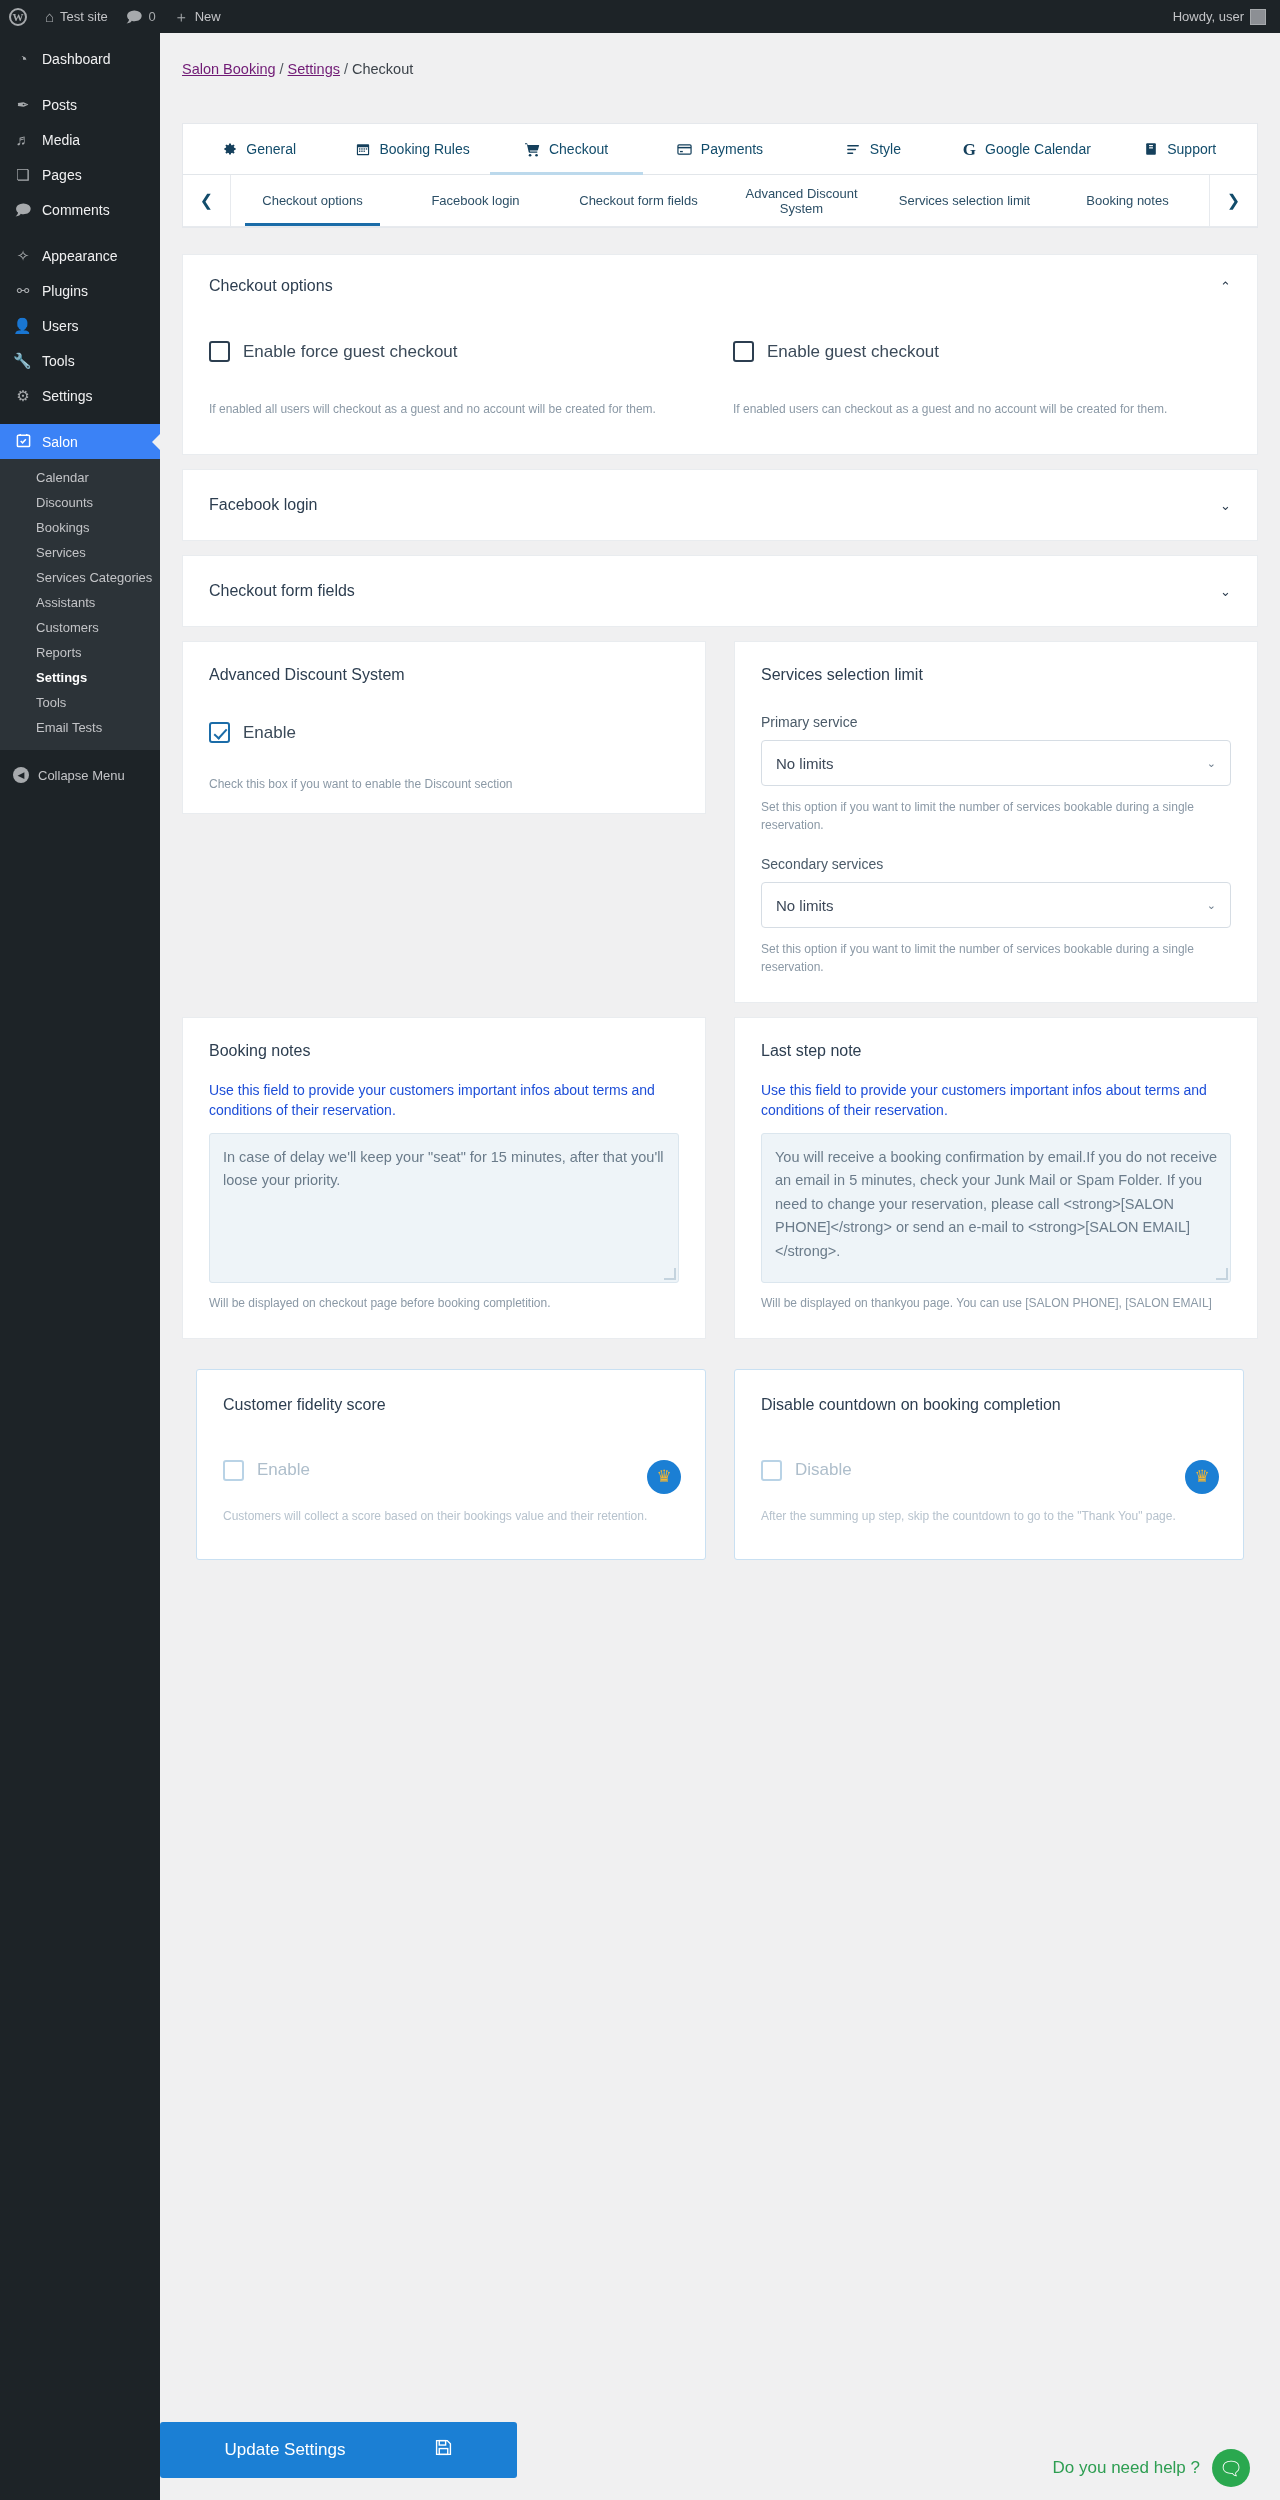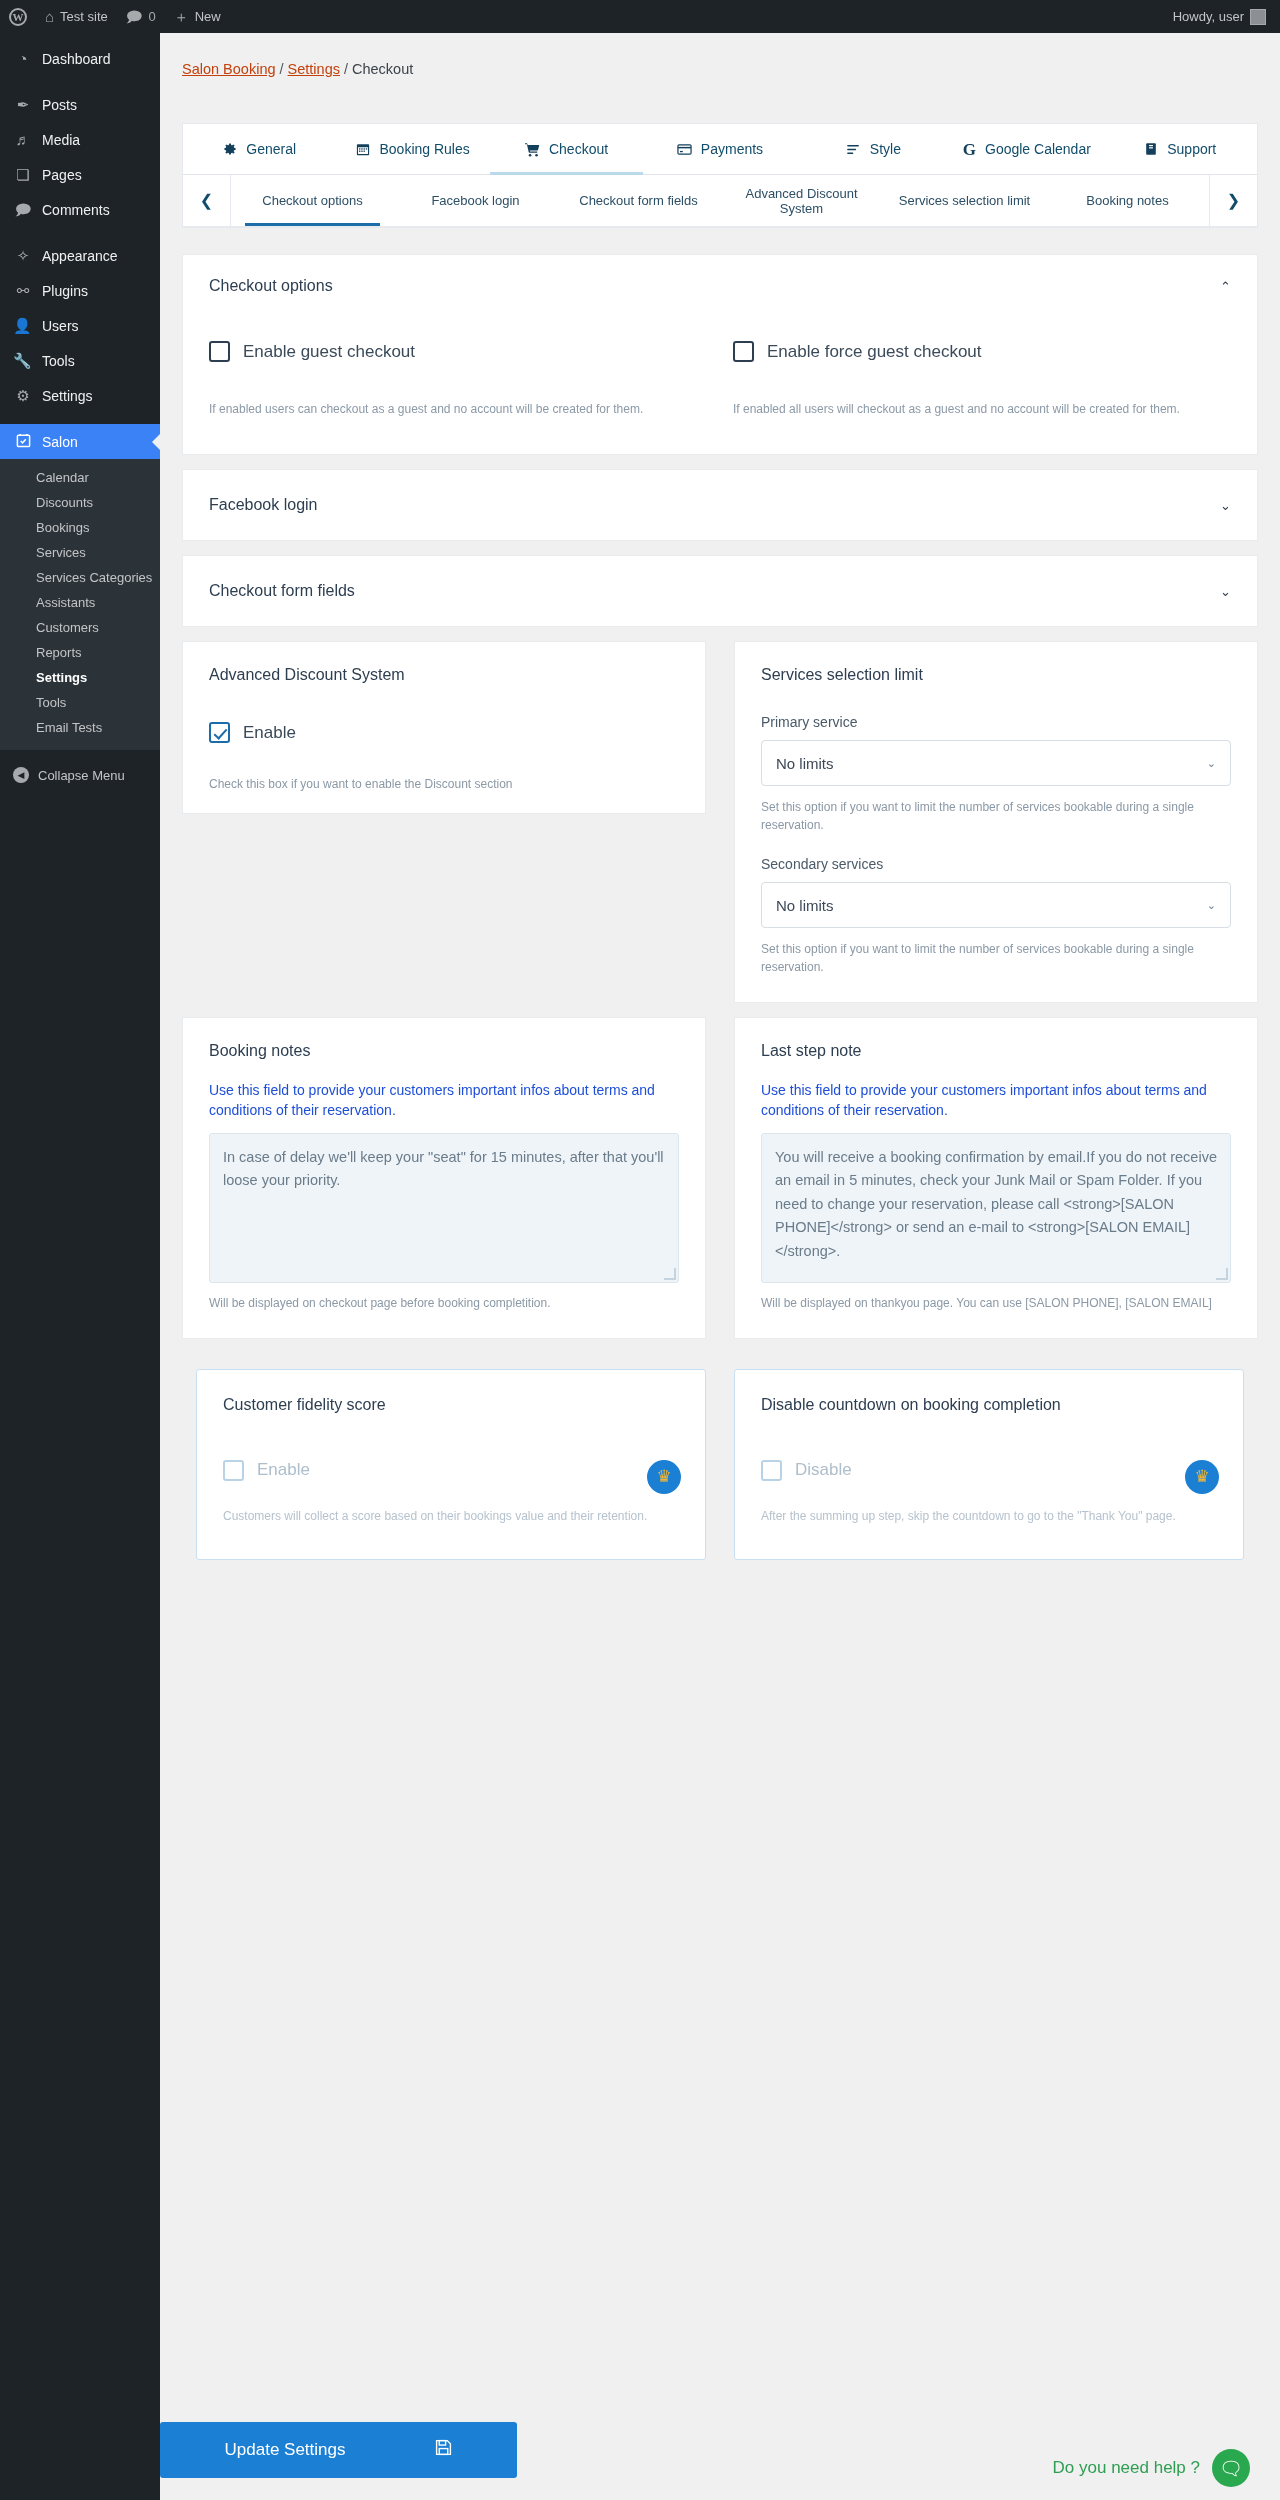--- a/index.html
+++ b/index.html
@@ -91,21 +91,21 @@
   
   #main {
     position: absolute; top: 33px; left: 160px;
     width: 1120px; height: 2467px;
     background: #f0f0f1;
   }
   .breadcrumb {
     padding: 28px 0 0 22px;
     font-size: 14.5px; color: #3c434a;
   }
-  .breadcrumb a { color: #c2410c; }
+  .breadcrumb a { color: #701a75; }
   .breadcrumb .sep { color: #50575e; padding: 0 4px; }
 
   .panel {
     margin: 46px 22px 0 22px;
     background: #fff;
     border: 1px solid #e5e8ec;
   }
   
   .tabs-main {
     display: flex; background: #fff;
@@ -465,30 +465,30 @@
     <div class="card">
       <div class="card-head">
         <span class="card-title">Checkout options</span>
         <span class="chev">⌃</span>
       </div>
       <div style="padding:24px 26px 36px 26px;">
         <div class="row2">
           <div class="col">
             <div class="checkline">
               <span class="cbox"></span>
-              <span class="clabel">Enable guest checkout</span>
+              <span class="clabel">Enable force guest checkout</span>
             </div>
-            <div class="hint" style="margin-top:38px">If enabled users can checkout as a guest and no account will be created for them.</div>
+            <div class="hint" style="margin-top:38px">If enabled all users will checkout as a guest and no account will be created for them.</div>
           </div>
           <div class="col">
             <div class="checkline">
               <span class="cbox"></span>
-              <span class="clabel">Enable force guest checkout</span>
+              <span class="clabel">Enable guest checkout</span>
             </div>
-            <div class="hint" style="margin-top:38px">If enabled all users will checkout as a guest and no account will be created for them.</div>
+            <div class="hint" style="margin-top:38px">If enabled users can checkout as a guest and no account will be created for them.</div>
           </div>
         </div>
       </div>
     </div>
 
     <div class="card">
       <div class="card-head" style="padding:26px">
         <span class="card-title">Facebook login</span>
         <span class="chev">⌄</span>
       </div>

